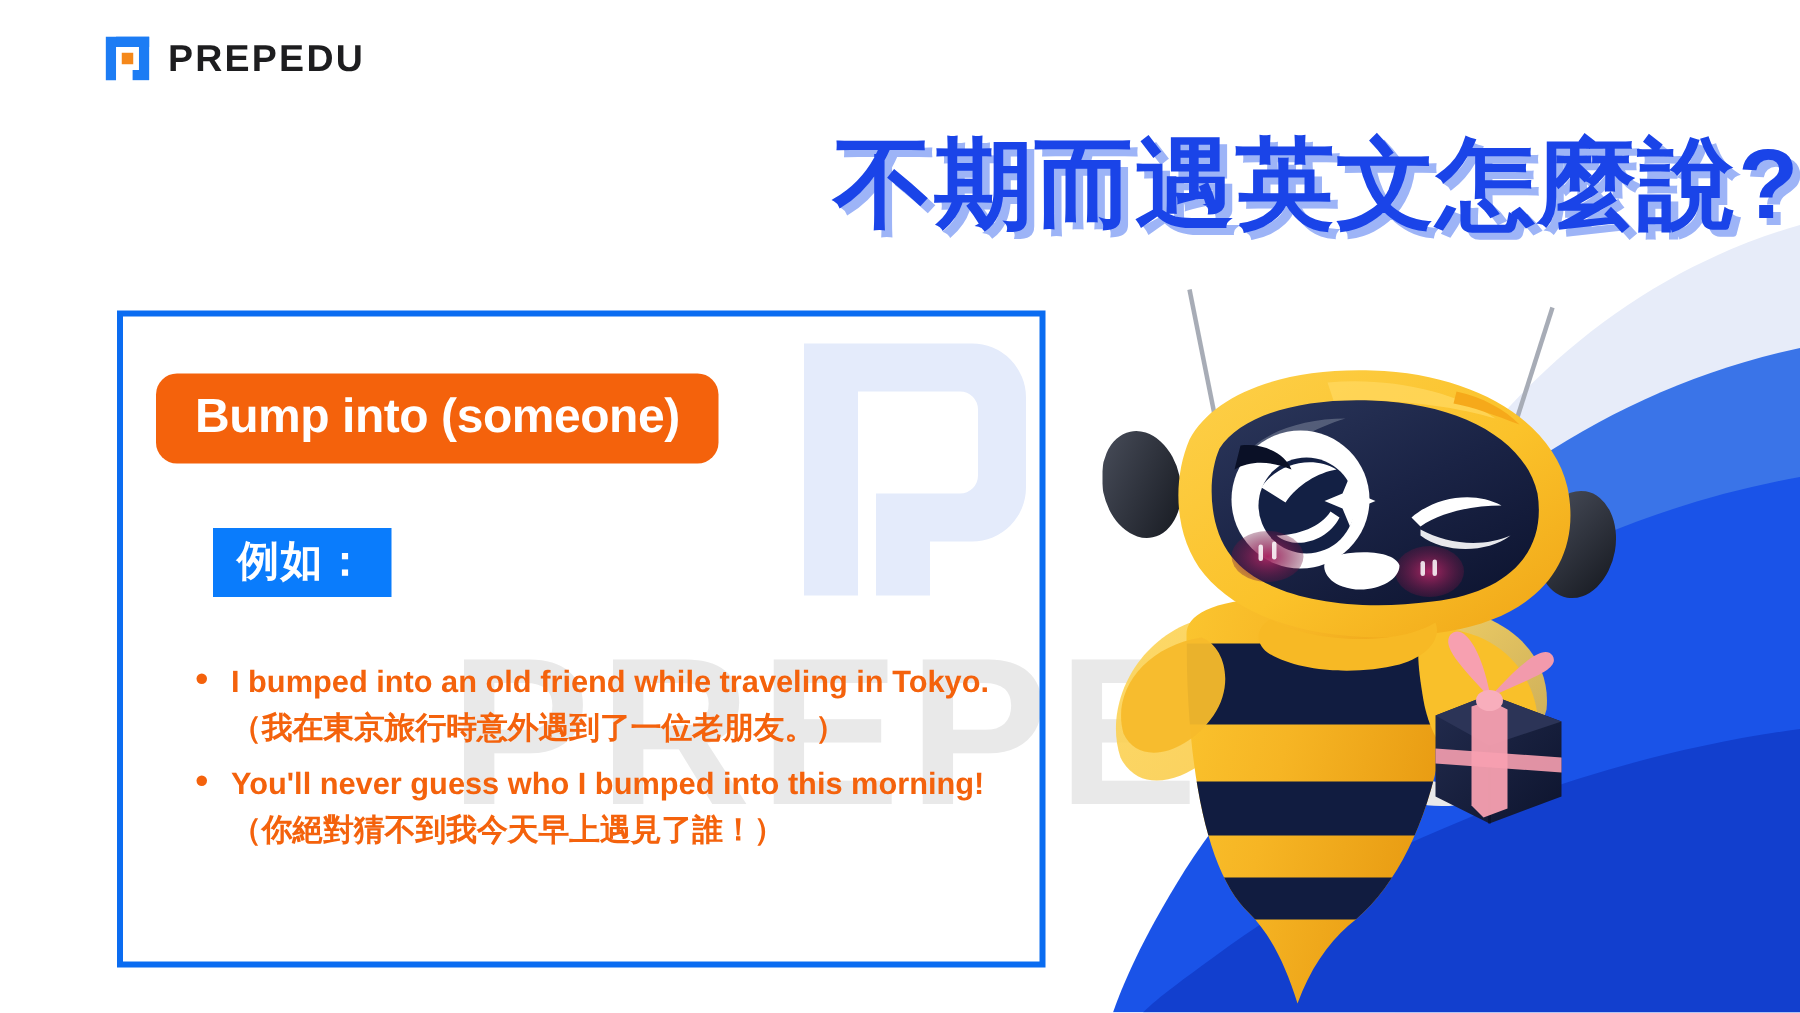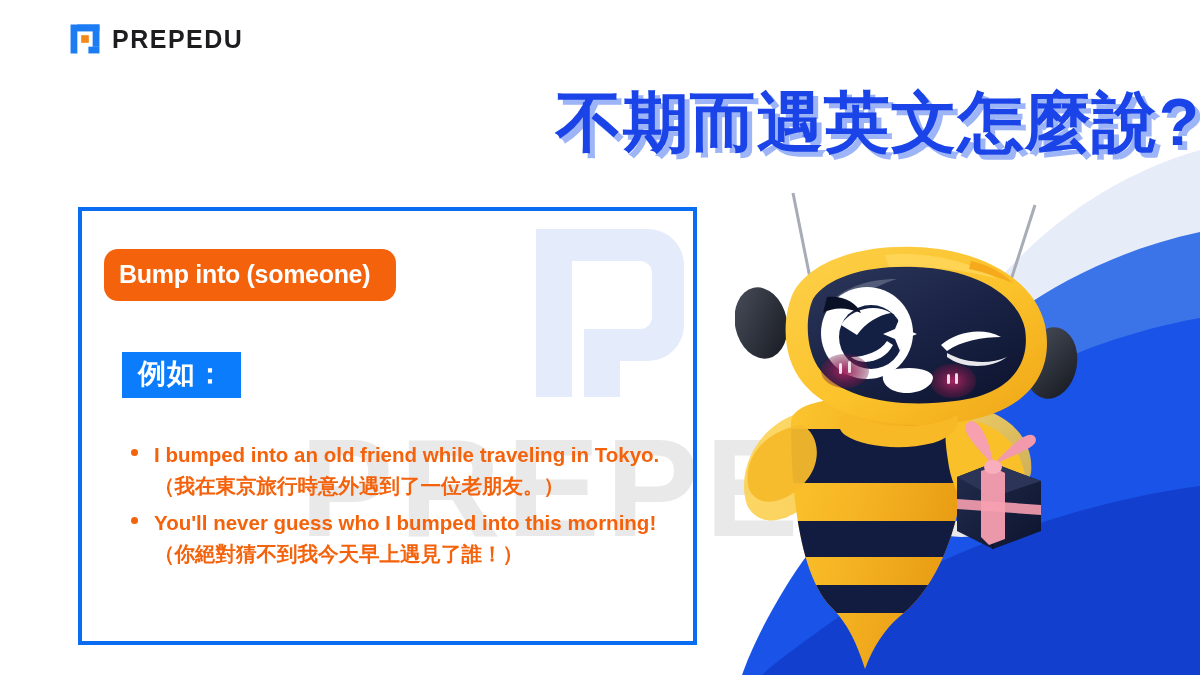--- a/index.html
+++ b/index.html
@@ -102,31 +102,31 @@
     z-index: 4;
   }
 
   .pill-term {
     position: absolute;
     left: 22px;
     top: 38px;
     background: #F4620C;
     color: #ffffff;
     border-radius: 14px;
-    padding: 12px 26px 14px 15px;
-    font-size: 25px;
+    padding: 12px 26px 14px 26px;
+    font-size: 32px;
     font-weight: 700;
     line-height: 1.05;
     letter-spacing: -0.3px;
     white-space: nowrap;
   }
 
   .pill-example {
     position: absolute;
-    left: 40px;
+    left: 60px;
     top: 141px;
     background: #0A7CFC;
     color: #ffffff;
     padding: 6px 16px 8px 16px;
     font-size: 28px;
     font-weight: 700;
     line-height: 1.15;
     letter-spacing: 1px;
     white-space: nowrap;
   }

